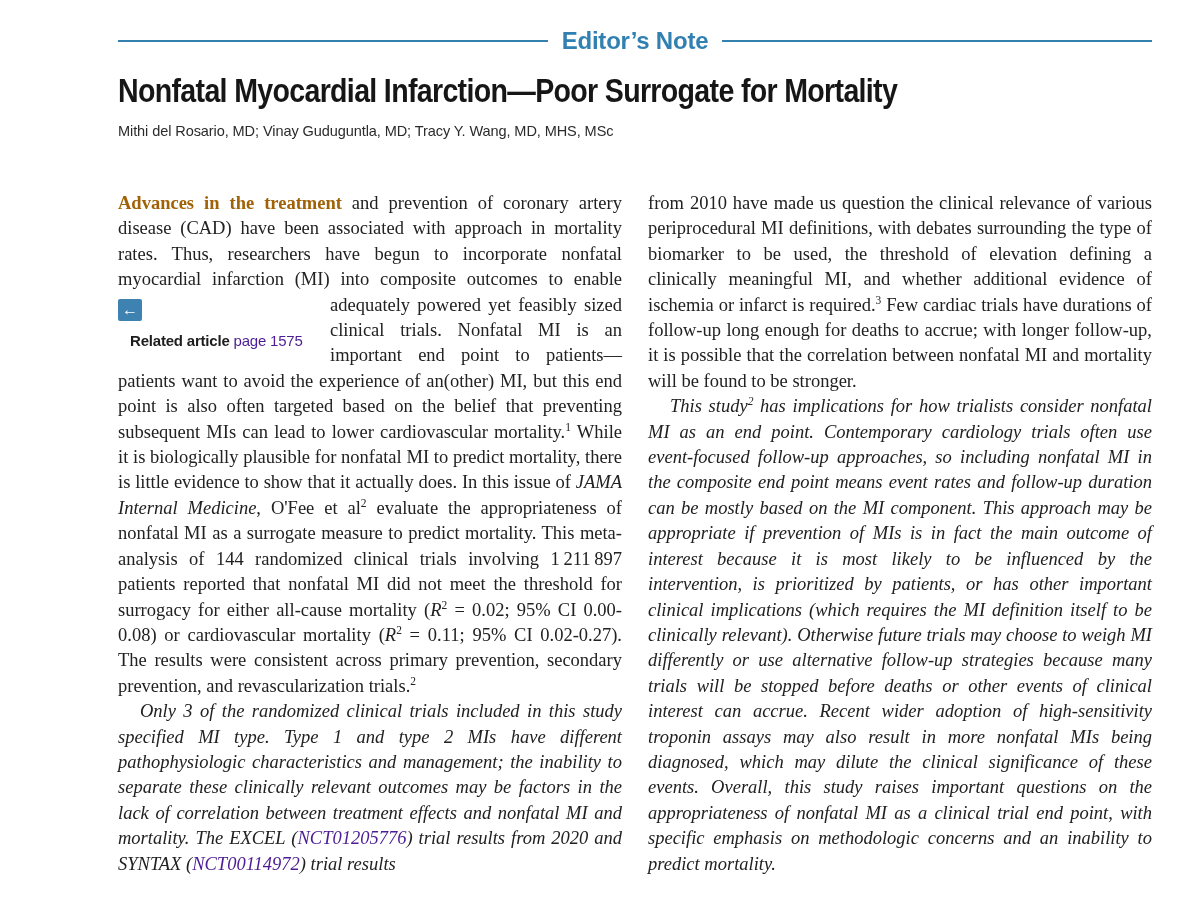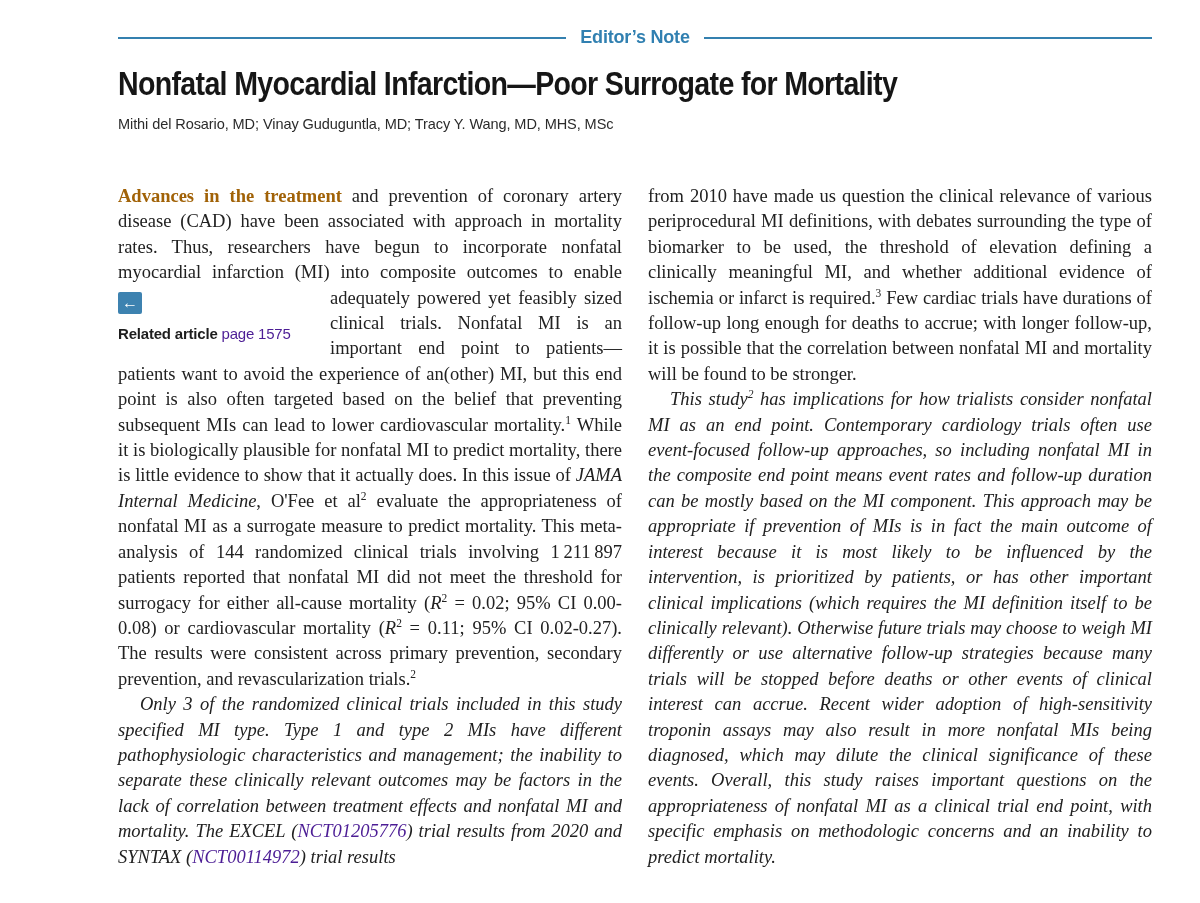--- a/index.html
+++ b/index.html
@@ -27,21 +27,21 @@
     margin-bottom: 16px;
   }
   .rule {
     flex: 1;
     height: 2px;
     background: #3480af;
   }
   .kicker {
     font-family: "Liberation Sans", sans-serif;
     font-weight: bold;
-    font-size: 18px;
+    font-size: 24px;
     letter-spacing: -0.2px;
     color: #3180b1;
     padding: 0 14px;
     white-space: nowrap;
   }
   
   .title {
     font-family: "Liberation Sans", sans-serif;
     font-weight: bold;
     font-size: 34px;
@@ -115,20 +115,21 @@
   }
   .related-line {
     display: block;
     font-size: 15px;
     letter-spacing: -0.2px;
     white-space: nowrap;
   }
   .rl-label {
     font-weight: bold;
     color: #1d1d1d;
+    margin-left: 12px;
   }
 </style>
 </head>
 <body>
 
 <div class="page">
 
   <div class="kicker-row">
     <span class="rule"></span>
     <span class="kicker">Editor’s Note</span>

